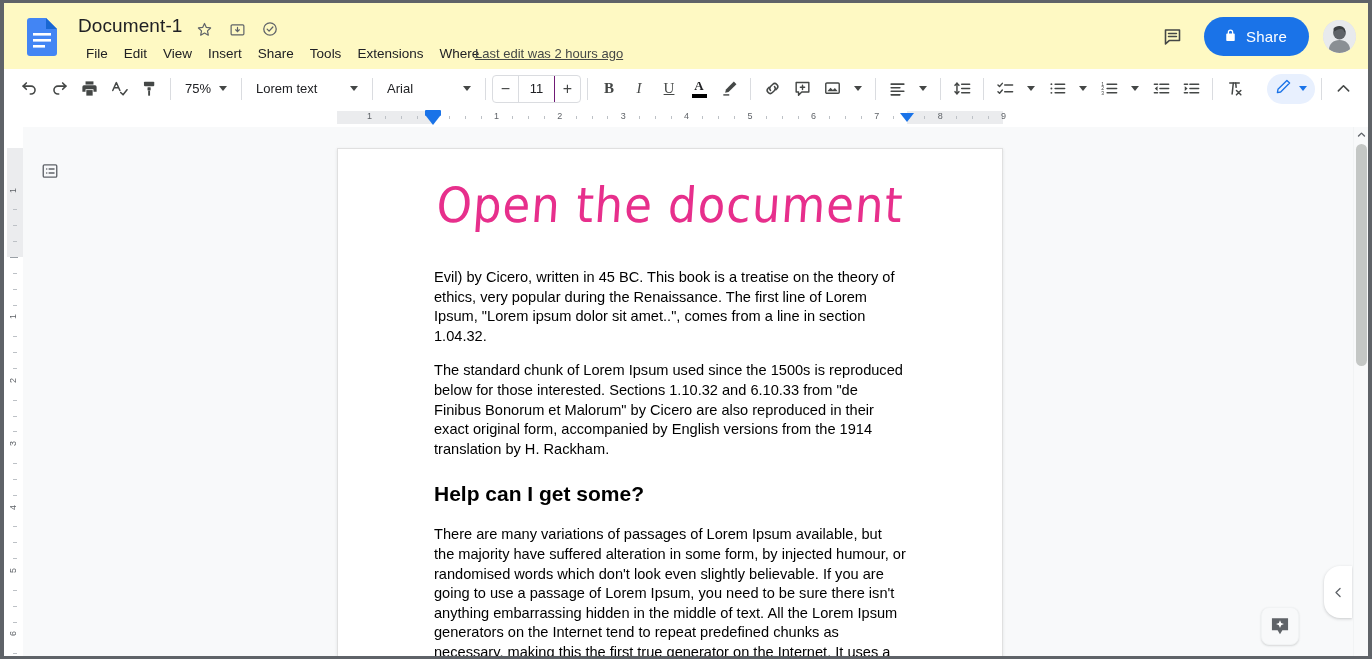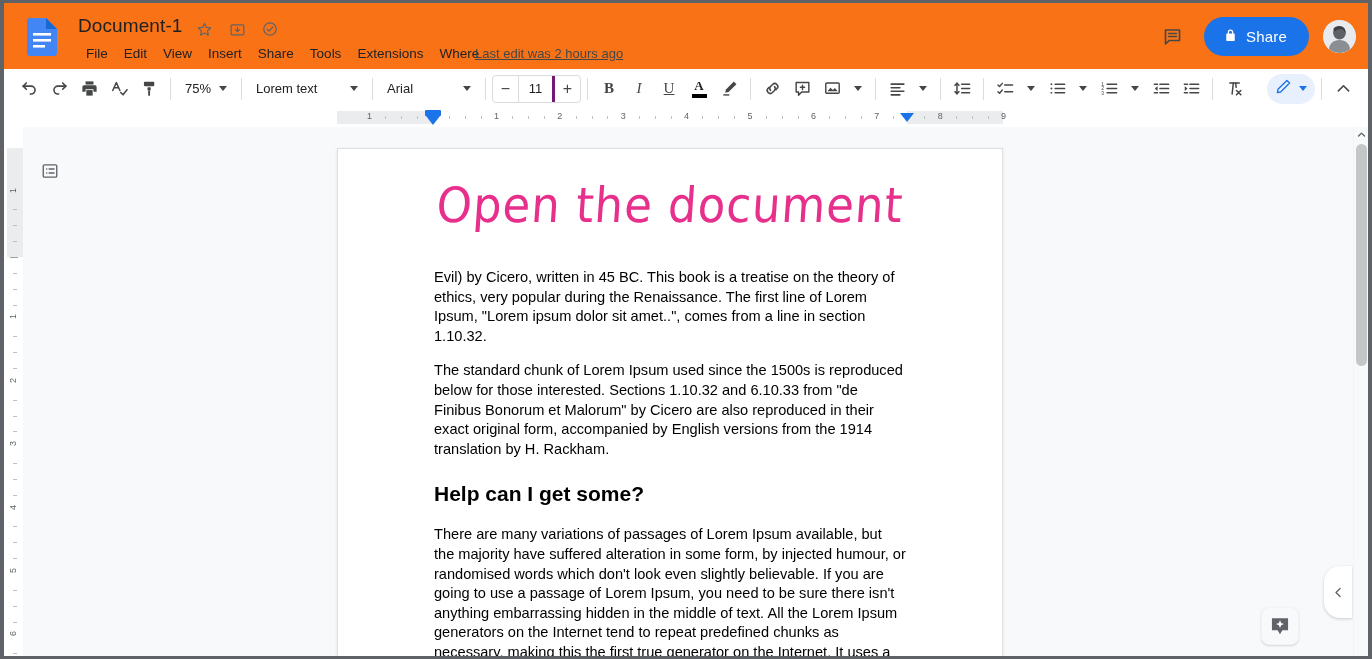--- a/index.html
+++ b/index.html
@@ -14,21 +14,21 @@
     width: 1372px; height: 659px;
     background: #ffffff;
     border-left: 4px solid #5f6368;
     border-right: 4px solid #5f6368;
     border-top: 3px solid #5f6368;
     border-bottom: 3px solid #5f6368;
   }
   .inner { position: relative; width: 1364px; height: 653px; overflow: hidden; background:#fff; }
 
   
-  .topbar { position: relative; height: 66px; background:#f97316; }
+  .topbar { position: relative; height: 66px; background:#fef9c3; }
   .logo { position:absolute; left:16px; top:12px; width:44px; height:44px; display:flex; align-items:center; justify-content:center; cursor:pointer;}
   .logo svg { display:block; }
   .doctitle {
     position:absolute; left:74px; top:12px;
     font-size:19px; color:#202124; letter-spacing:0.1px;
     white-space:nowrap; cursor:text;
   }
   .titleicons { position:absolute; left:190px; top:16px; display:flex; gap:13px; align-items:center; }
   .titleicons .ti { width:20px; height:20px; color:#5f6368; cursor:pointer; display:flex; align-items:center; justify-content:center; }
   .menubar { position:absolute; left:74px; top:40px; display:flex; align-items:center; gap:0px; }
@@ -61,21 +61,21 @@
   .sep { width:1px; height:22px; background:#dadce0; margin:0 6px; }
   .zoomsel, .stylesel, .fontsel {
     height:30px; display:flex; align-items:center; border-radius:4px; cursor:pointer; color:#202124; font-size:13px;
     padding:0 4px 0 8px;
   }
   .caret { width:0;height:0;border-left:4px solid transparent;border-right:4px solid transparent;border-top:5px solid #444746; margin-left:8px; margin-right:4px;}
   .fontsize-group {
     display:flex; align-items:center; border:1px solid #dadce0; border-radius:4px; height:28px; overflow:hidden;
   }
   .fsbtn { width:25px; height:26px; display:flex; align-items:center; justify-content:center; cursor:pointer; color:#444746; font-size:16px; }
-  .fsval { width:37px; text-align:center; font-size:13px; color:#202124; border-left:1px solid #dadce0; border-right:3px solid #701a75; height:26px; line-height:26px; cursor:text;}
+  .fsval { width:37px; text-align:center; font-size:13px; color:#202124; border-left:1px solid #dadce0; border-right:1px solid #701a75; height:26px; line-height:26px; cursor:text;}
   .bold { font-weight:700; font-size:15px; font-family:"Liberation Serif", serif;}
   .ital { font-style:italic; font-size:15px; font-family:"Liberation Serif", serif;}
   .und  { font-size:15px; text-decoration:underline; font-family:"Liberation Serif", serif;}
   .textcolor { display:flex; flex-direction:column; align-items:center; justify-content:center; line-height:1;}
   .textcolor .a { font-size:13px; font-weight:700; font-family:"Liberation Serif", serif; color:#202124; }
   .textcolor .bar { width:15px; height:4px; background:#000; margin-top:2px; }
   .tb.small { min-width:22px; }
   .editmode {
     height:30px; background:#e8f0fe; border-radius:15px; display:flex; align-items:center; gap:2px; padding:0 8px; cursor:pointer; color:#1a73e8;
   }
@@ -519,21 +519,21 @@
         <rect x="3" y="3.8" width="18" height="16.4" rx="1.6"></rect>
         <circle cx="7.6" cy="9.3" r="1.1" fill="#5f6368" stroke="none"></circle>
         <circle cx="7.6" cy="14.6" r="1.1" fill="#5f6368" stroke="none"></circle>
         <path d="M10.8 9.3h6.6M10.8 14.6h6.6" stroke-linecap="round"></path>
       </svg>
     </div>
 
     <div class="page">
       <div class="doc-title">Open the document</div>
       <div class="doc-body">
-        <p>Evil) by Cicero, written in 45 BC. This book is a treatise on the theory of ethics, very popular during the Renaissance. The first line of Lorem Ipsum, "Lorem ipsum dolor sit amet..", comes from a line in section 1.10.32.</p>
+        <p>Evil) by Cicero, written in 45 BC. This book is a treatise on the theory of ethics, very popular during the Renaissance. The first line of Lorem Ipsum, "Lorem ipsum dolor sit amet..", comes from a line in section 1.04.32.</p>
         <p>The standard chunk of Lorem Ipsum used since the 1500s is reproduced below for those interested. Sections 1.10.32 and 6.10.33 from "de Finibus Bonorum et Malorum" by Cicero are also reproduced in their exact original form, accompanied by English versions from the 1914 translation by H. Rackham.</p>
         <h2>Help can I get some?</h2>
         <p>There are many variations of passages of Lorem Ipsum available, but the majority have suffered alteration in some form, by injected humour, or randomised words which don't look even slightly believable. If you are going to use a passage of Lorem Ipsum, you need to be sure there isn't anything embarrassing hidden in the middle of text. All the Lorem Ipsum generators on the Internet tend to repeat predefined chunks as necessary, making this the first true generator on the Internet. It uses a dictionary of over 200 Latin words, combined with a handful of model</p>
       </div>
     </div>
 
     <div class="side-collapse">
       <svg width="15" height="15" viewBox="0 0 24 24" fill="none" stroke="#5f6368" stroke-width="2.1" stroke-linecap="round" stroke-linejoin="round">
         <path d="M14.5 5.5L8 12l6.5 6.5"></path>
       </svg>

